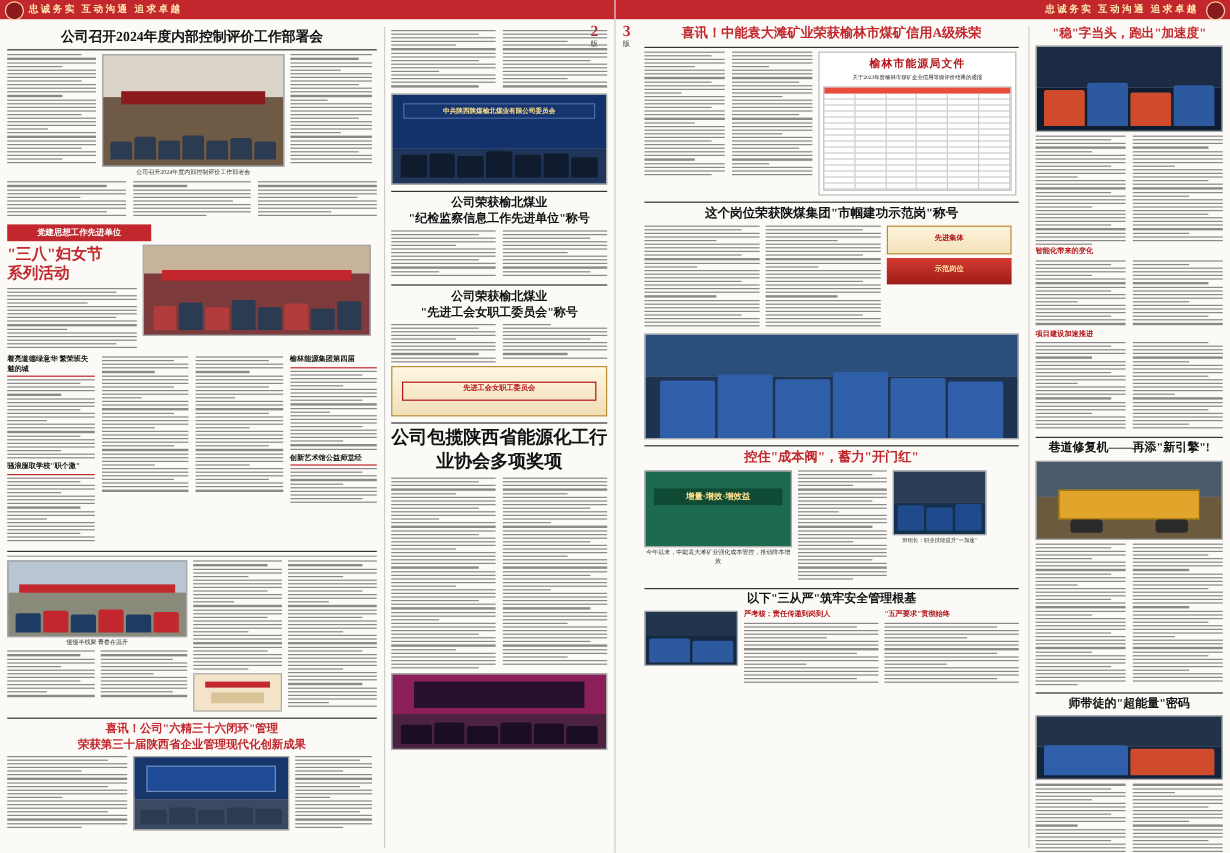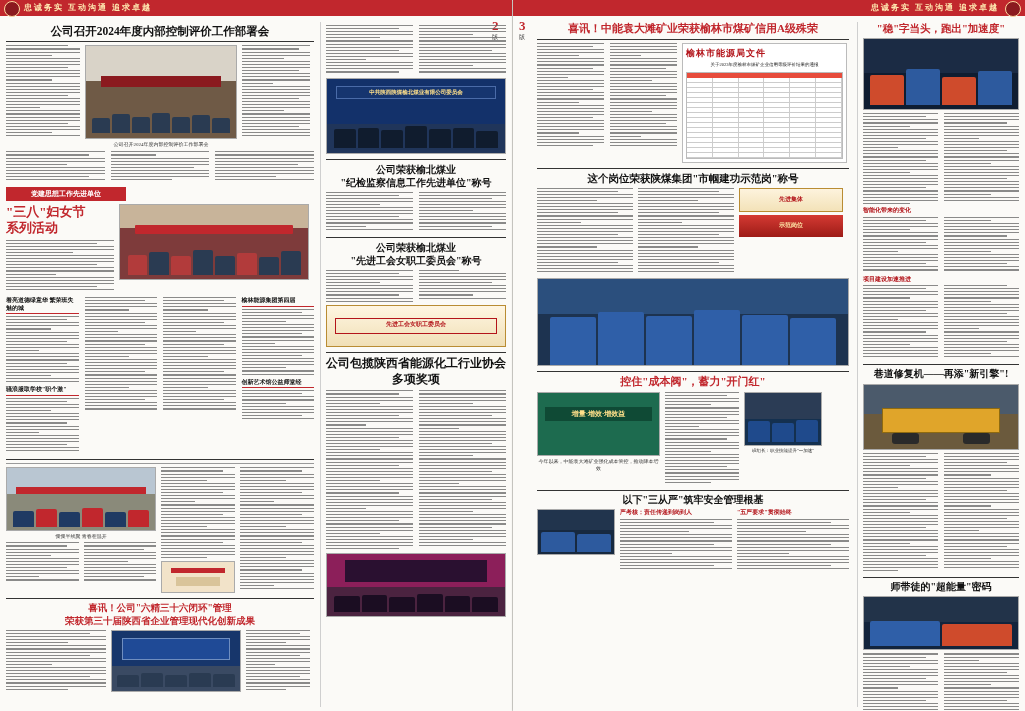--- a/index.html
+++ b/index.html
@@ -707,21 +707,21 @@
           <i></i>
           <i class="s"></i>
           <i></i>
       </div>
       <div class="goldbox" style="height:40px;margin-top:3px;position:relative;background:linear-gradient(#fff6e2,#f0dfb6)">
         <div style="position:absolute;left:8px;right:8px;top:12px;height:14px;border:1px solid #b3141a"></div>
         <div class="cap" style="position:absolute;left:8px;right:8px;top:14px;font-size:6px;color:#b3141a;font-weight:bold">先进工会女职工委员会</div>
       </div>
 
       <div class="rule" style="margin:5px 0 3px"></div>
-      <div class="hl" style="font-size:12px;line-height:1.3">公司包揽陕西省能源化工行业协会多项奖项</div>
+      <div class="hl" style="font-size:15px;line-height:1.3">公司包揽陕西省能源化工行业协会多项奖项</div>
       <div class="txt" style="margin-top:3px;columns:2;column-gap:6px">
         <i></i>
           <i class="m"></i>
           <i></i>
           <i></i>
           <i class="s"></i>
           <i></i>
           <i></i>
           <i></i>
           <i class="m"></i>
@@ -917,21 +917,21 @@
             <i></i>
             <i></i>
             <i></i>
             <i class="q"></i>
             <i></i>
             <i></i>
             <i></i>
         </div>
         <div style="width:165px">
           <div class="tablebox" style="padding:3px">
-            <div style="text-align:left;color:#b3141a;font-weight:bold;font-size:9px;letter-spacing:1px">榆林市能源局文件</div>
+            <div style="text-align:center;color:#b3141a;font-weight:bold;font-size:9px;letter-spacing:1px">榆林市能源局文件</div>
             <div class="tiny" style="text-align:center;margin:2px 4px 3px;font-size:4.5px">关于2023年度榆林市煤矿企业信用等级评价结果的通报</div>
             <div style="border:.5px solid #bbb">
               <div class="hdrline"></div>
               <div class="tbl-row">
                   <div></div>
                   <div></div>
                   <div></div>
                   <div></div>
                   <div></div>
                   <div></div>

